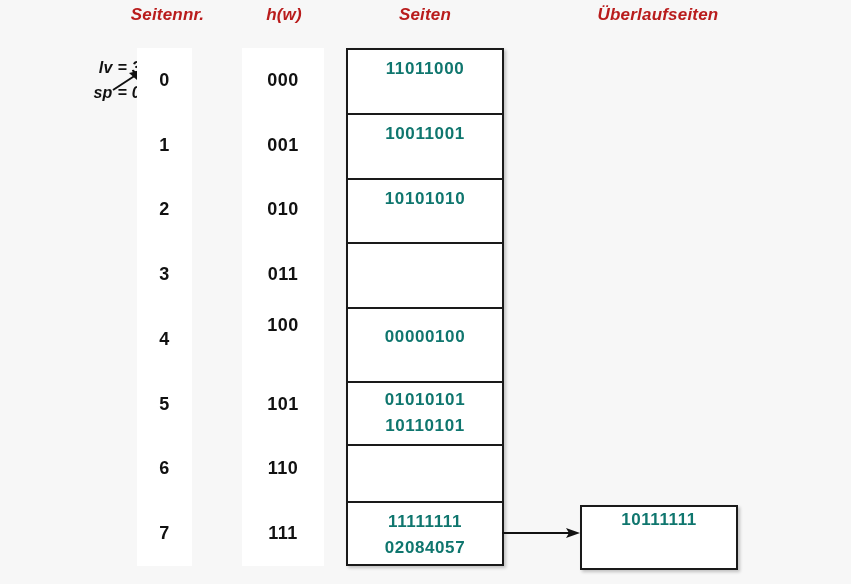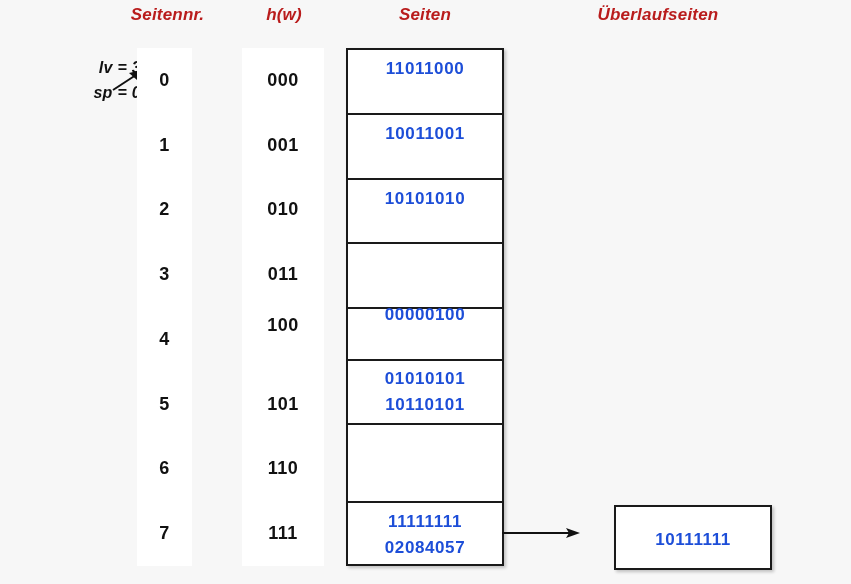--- a/index.html
+++ b/index.html
@@ -111,21 +111,21 @@
     align-items: center;
     justify-content: flex-start;
     padding-top: 6px;
   }
   .page-row:last-child { border-bottom: none; }
   .page-entry {
     font-size: 17px;
     font-weight: 600;
     letter-spacing: 0.6px;
     line-height: 26px;
-    color: #1d4ed8;
+    color: #0f766e;
   }
 
   
   #overflow-connector {
     position: absolute;
     left: 502px;
     top: 520px;
     width: 80px;
     height: 26px;
   }
@@ -135,22 +135,21 @@
     top: 505px;
     width: 158px;
     height: 65px;
     border: 2px solid #1a1a1a;
     box-sizing: border-box;
     background: #ffffff;
     box-shadow: 2px 2px 3px rgba(0,0,0,0.22);
     display: flex;
     align-items: flex-start;
     justify-content: center;
-    padding-top: 20px;
-    margin-left: 34px;
+    padding-top: 0;
   }
   #overflow-box .page-entry { font-size: 17px; }
 </style>
 </head>
 <body>
 
 <div class="stage">
 
   <div class="col-header" id="hdr-seitennr">Seitennr.</div>
   <div class="col-header" id="hdr-hw">h(w)</div>
@@ -192,24 +191,24 @@
       <div class="page-row" style="top: 0px;">
         <div class="page-entry">11011000</div>
       </div>
       <div class="page-row" style="top: 64.75px;">
         <div class="page-entry">10011001</div>
       </div>
       <div class="page-row" style="top: 129.5px;">
         <div class="page-entry">10101010</div>
       </div>
       <div class="page-row" style="top: 194.25px;"></div>
-      <div class="page-row" style="top: 246px;">
+      <div class="page-row" style="top: 268px;">
         <div class="page-entry">00000100</div>
       </div>
-      <div class="page-row" style="top: 310px;">
+      <div class="page-row" style="top: 331px;">
         <div class="page-entry">01010101</div>
         <div class="page-entry">10110101</div>
       </div>
       <div class="page-row" style="top: 388.5px;"></div>
       <div class="page-row" style="top: 453.25px;">
         <div class="page-entry">11111111</div>
         <div class="page-entry">02084057</div>
       </div>
     </div>
 

